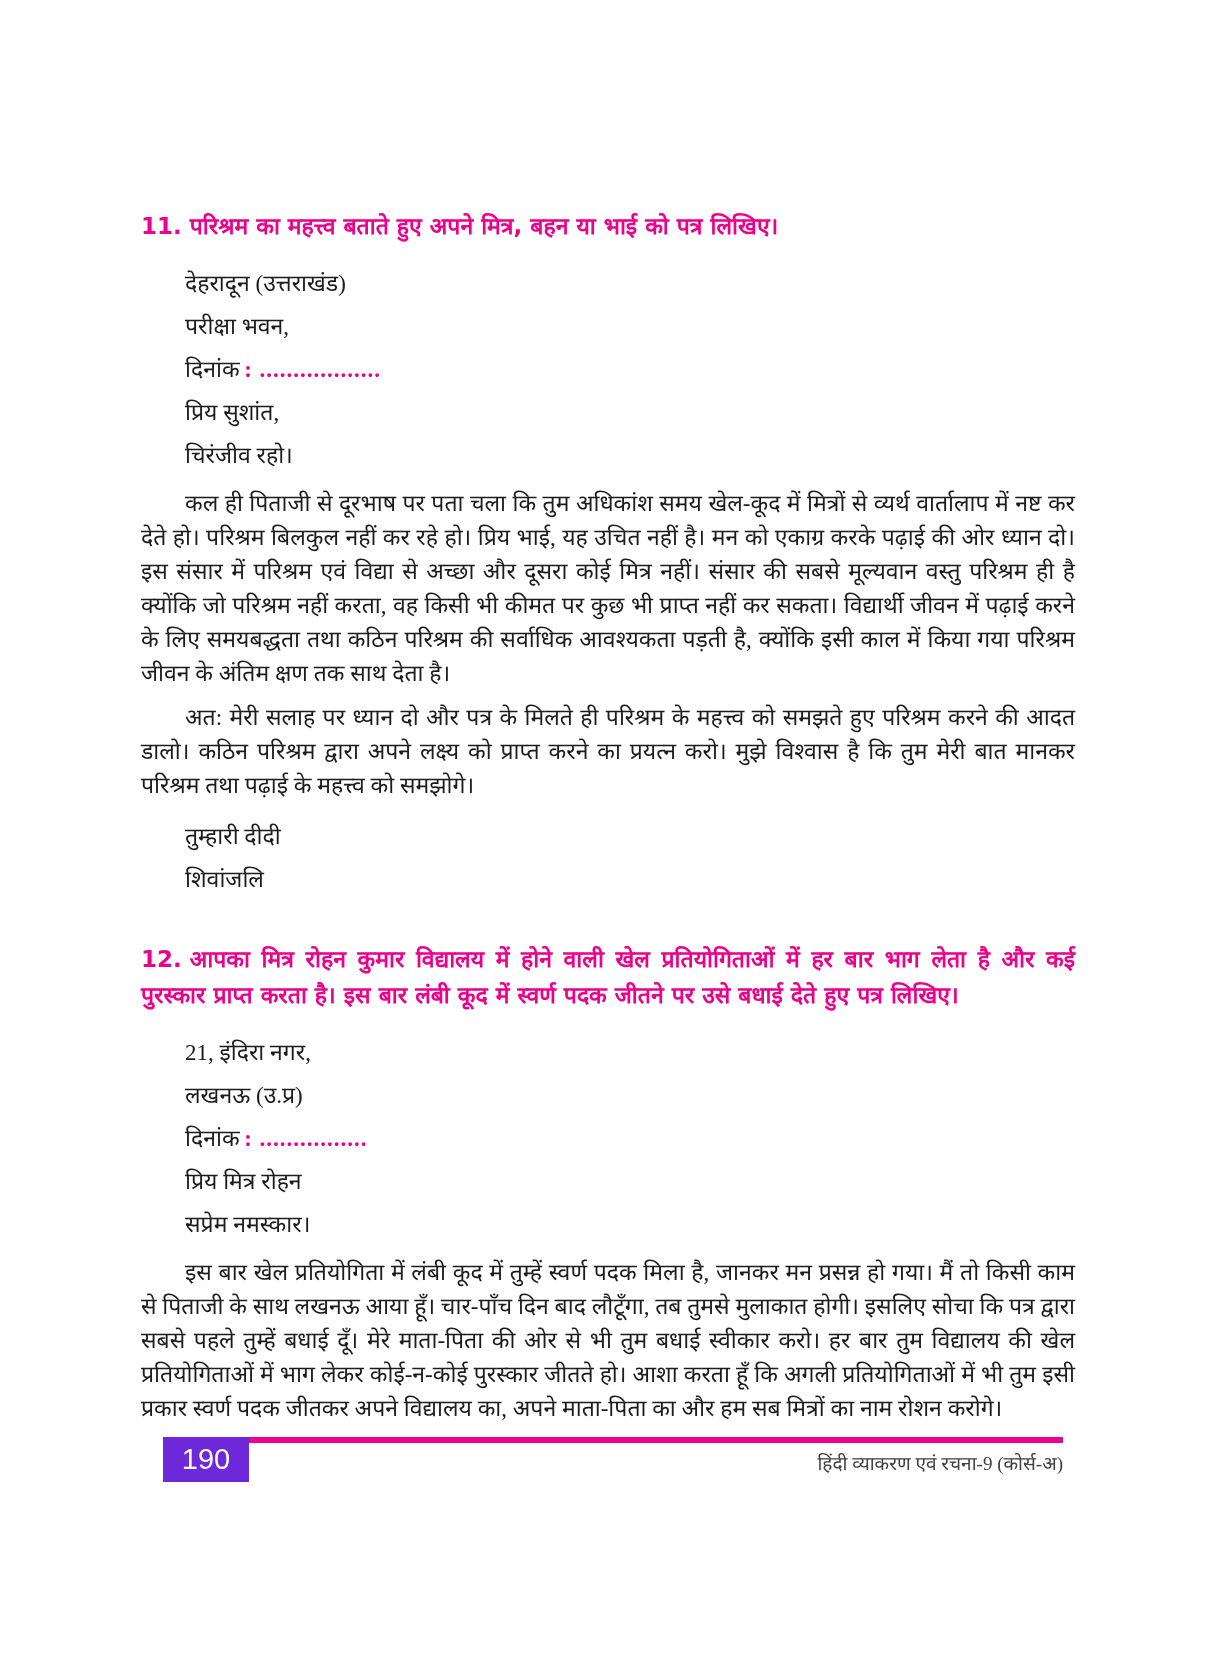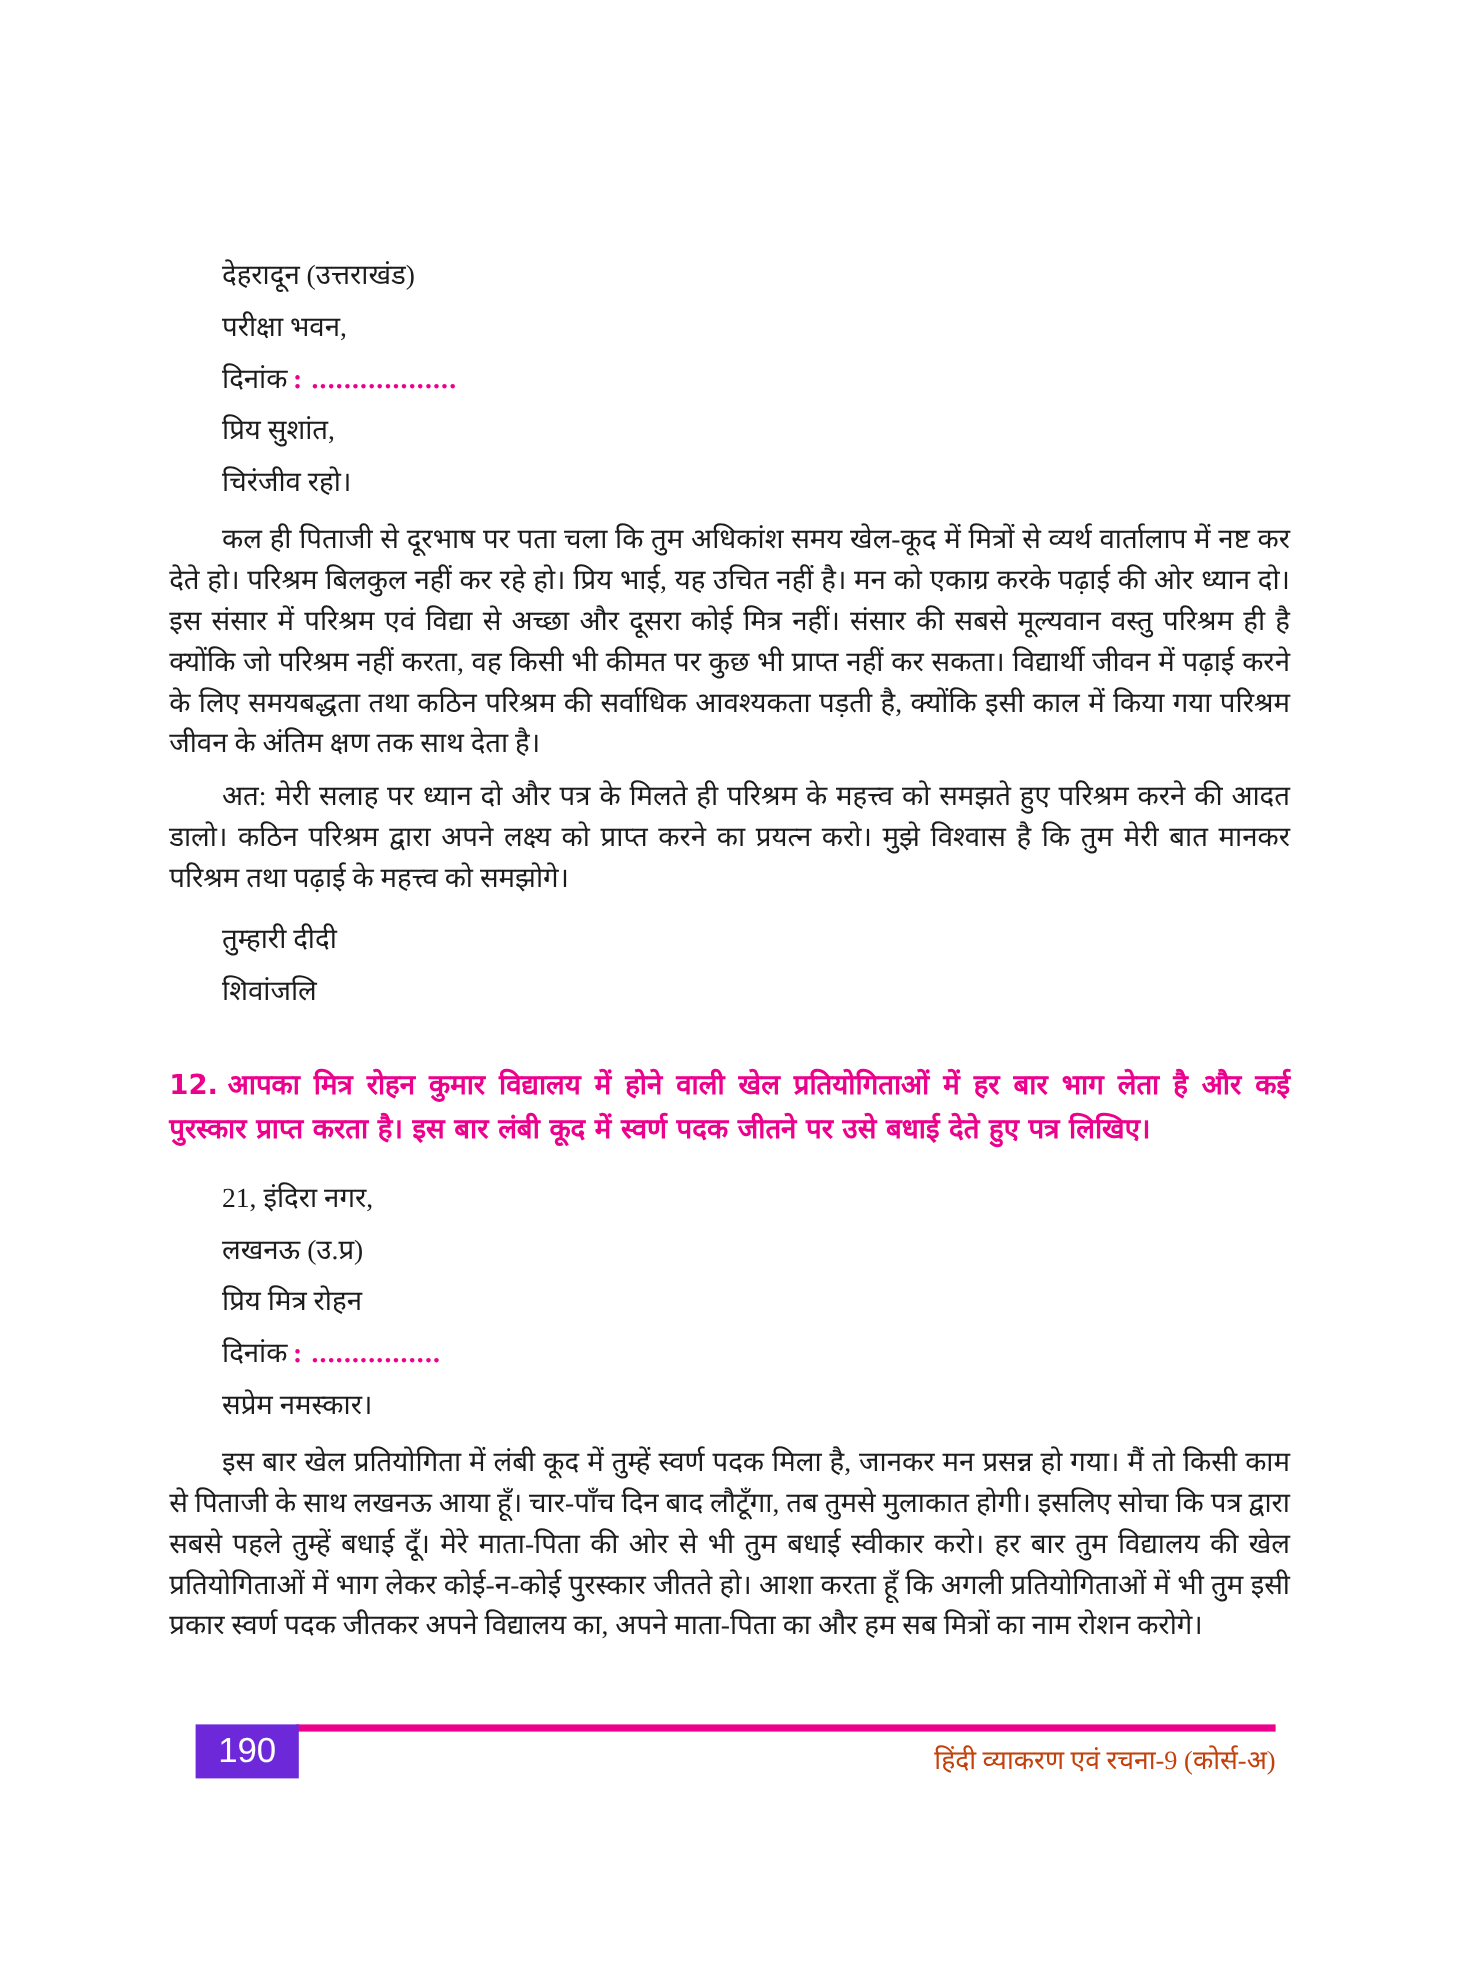--- a/index.html
+++ b/index.html
@@ -85,31 +85,32 @@
     font-family: "Liberation Sans", "DejaVu Sans", sans-serif;
     font-size: 29px;
     display: flex;
     align-items: center;
     justify-content: center;
   }
   .footer-booktitle {
     position: absolute;
     top: 13px;
     right: 0;
-    font-size: 22px;
-    color: #c2410c;
+    font-size: 19px;
+    color: #404040;
     white-space: nowrap;
   }
 </style>
 </head>
 <body>
 
 <div class="content">
 
   <section>
+    <h2 class="question"><span class="qnum">11.</span><span>परिश्रम का महत्त्व बताते हुए अपने मित्र, बहन या भाई को पत्र लिखिए।</span></h2>
 
     <div class="letter">
       <p class="letter-line">देहरादून (उत्तराखंड)</p>
       <p class="letter-line">परीक्षा भवन,</p>
       <p class="letter-line"><span>दिनांक</span> <span class="date-pink">: ..................</span></p>
       <p class="letter-line">प्रिय सुशांत,</p>
       <p class="letter-line">चिरंजीव रहो।</p>
     </div>
 
     <div class="body-block">
@@ -122,22 +123,22 @@
       <p class="letter-line">शिवांजलि</p>
     </div>
   </section>
 
   <section class="exercise-12">
     <h2 class="question"><span class="qnum">12.</span><span>आपका मित्र रोहन कुमार विद्यालय में होने वाली खेल प्रतियोगिताओं में हर बार भाग लेता है और कई पुरस्कार प्राप्त करता है। इस बार लंबी कूद में स्वर्ण पदक जीतने पर उसे बधाई देते हुए पत्र लिखिए।</span></h2>
 
     <div class="letter">
       <p class="letter-line">21, इंदिरा नगर,</p>
       <p class="letter-line">लखनऊ (उ.प्र)</p>
+      <p class="letter-line"><span>दिनांक</span> <span class="date-pink">: ................</span></p>
       <p class="letter-line">प्रिय मित्र रोहन</p>
-      <p class="letter-line"><span>दिनांक</span> <span class="date-pink">: ................</span></p>
       <p class="letter-line">सप्रेम नमस्कार।</p>
     </div>
 
     <div class="body-block">
       <p class="para">इस बार खेल प्रतियोगिता में लंबी कूद में तुम्हें स्वर्ण पदक मिला है, जानकर मन प्रसन्न हो गया। मैं तो किसी काम से पिताजी के साथ लखनऊ आया हूँ। चार-पाँच दिन बाद लौटूँगा, तब तुमसे मुलाकात होगी। इसलिए सोचा कि पत्र द्वारा सबसे पहले तुम्हें बधाई दूँ। मेरे माता-पिता की ओर से भी तुम बधाई स्वीकार करो। हर बार तुम विद्यालय की खेल प्रतियोगिताओं में भाग लेकर कोई-न-कोई पुरस्कार जीतते हो। आशा करता हूँ कि अगली प्रतियोगिताओं में भी तुम इसी प्रकार स्वर्ण पदक जीतकर अपने विद्यालय का, अपने माता-पिता का और हम सब मित्रों का नाम रोशन करोगे।</p>
     </div>
   </section>
 
 </div>
 

